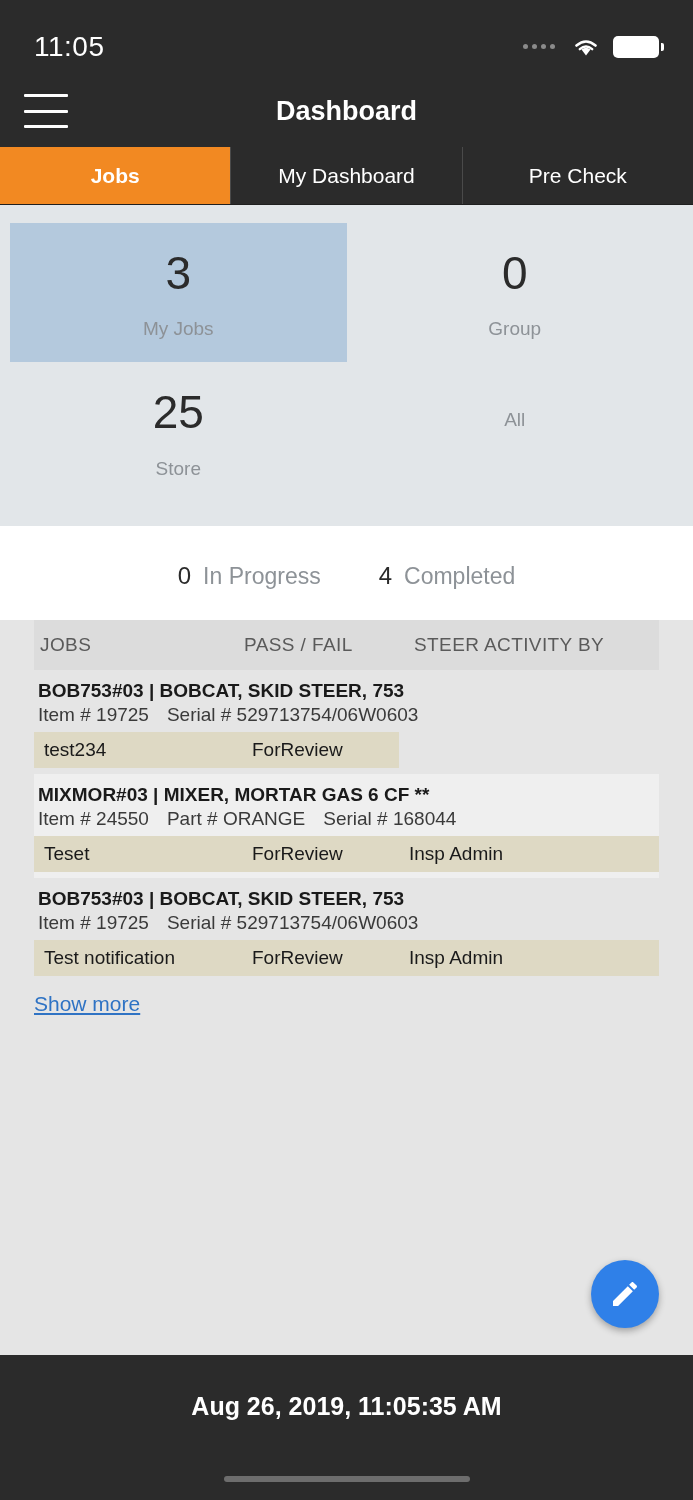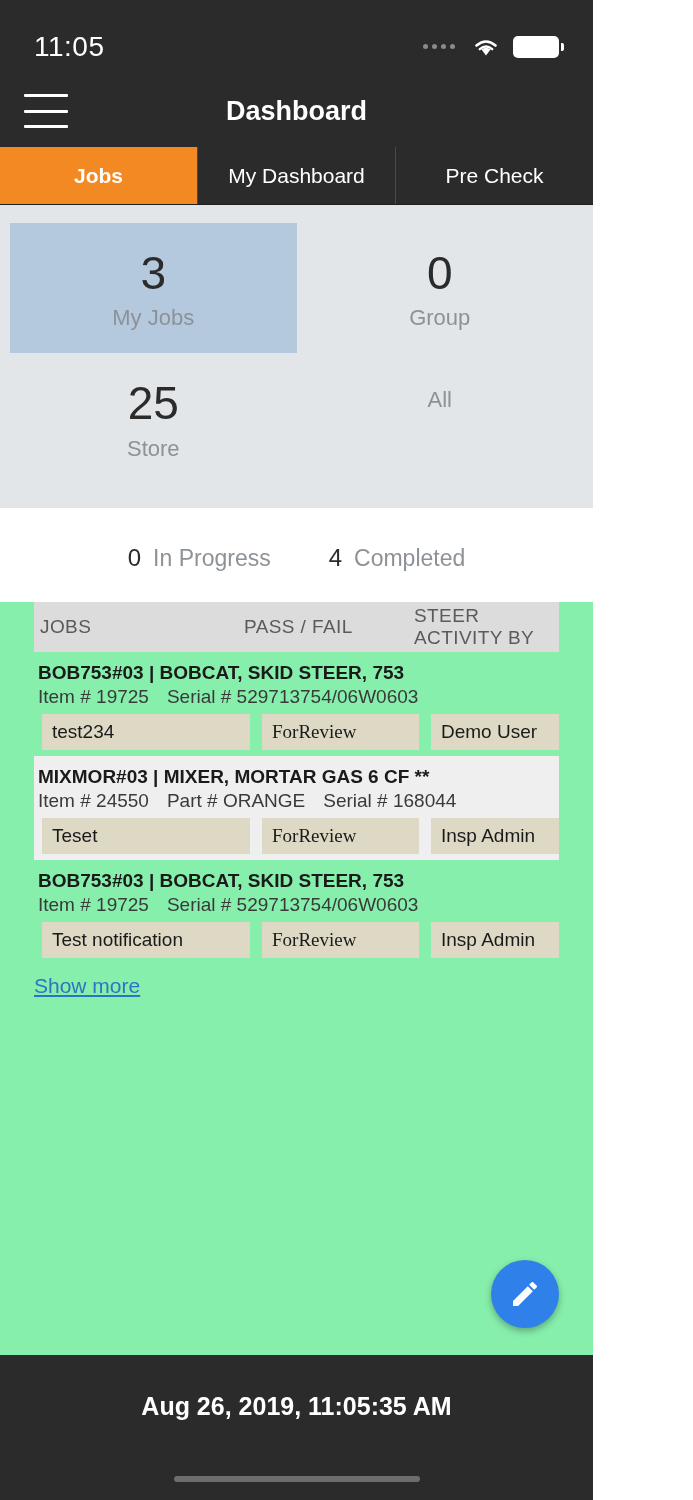--- a/index.html
+++ b/index.html
@@ -5,25 +5,25 @@
   * { box-sizing: border-box; margin: 0; padding: 0; }
   html, body {
     width: 693px;
     height: 1500px;
     font-family: "Liberation Sans", sans-serif;
     background: #ffffff;
     overflow: hidden;
   }
   .phone {
     position: relative;
-    width: 593px;
+    width: 693px;
     height: 1500px;
     display: flex;
     flex-direction: column;
-    background: #86efac;
+    background: #e5e5e5;
     border-radius: 32px;
   }
 
   
   .statusbar {
     height: 75px;
     background: #2b2b2b;
     color: #ffffff;
     display: flex;
     align-items: center;
@@ -141,23 +141,23 @@
   .counter.selected {
     background: #b4c9dd;
   }
   .counter .num {
     font-size: 46px;
     color: #2b2b2b;
     line-height: 1.05;
     font-weight: 400;
   }
   .counter .lbl {
-    font-size: 22px;
+    font-size: 19px;
     color: #8d9297;
-    margin-top: 8px;
+    margin-top: 21px;
   }
 
   
   .status-row {
     display: flex;
     justify-content: center;
     gap: 58px;
     padding: 36px 0 30px 0;
     background: #ffffff;
     flex: 0 0 auto;
@@ -204,35 +204,34 @@
     padding: 10px 4px 2px 4px;
   }
   .job-sub {
     font-size: 19px;
     color: #3a3a3a;
     padding: 0 4px 6px 4px;
   }
   .job-sub span { margin-right: 18px; }
   .chips {
     display: flex;
-    gap: 12px;
+    gap: 0;
     padding-bottom: 6px;
-    margin-left: 8px;
   }
   .chip {
     background: #ded9c4;
     font-size: 19px;
     color: #1a1a1a;
     padding: 7px 10px;
     white-space: nowrap;
     overflow: hidden;
     text-overflow: ellipsis;
   }
   .chip.c1 { flex: 0 0 208px; }
-  .chip.c2 { flex: 0 0 157px; font-family: Liberation Serif, serif; }
+  .chip.c2 { flex: 0 0 157px; }
   .chip.c3 { flex: 1 1 auto; }
 
   .show-more {
     display: inline-block;
     margin-top: 10px;
     font-size: 21px;
     color: #2f73c4;
     text-decoration: underline;
     cursor: pointer;
   }
@@ -356,21 +355,20 @@
     </div>
 
     <div class="job-row">
       <div class="job-title">BOB753#03  |  BOBCAT, SKID STEER, 753</div>
       <div class="job-sub">
         <span>Item #  19725</span><span>Serial # 529713754/06W0603</span>
       </div>
       <div class="chips">
         <div class="chip c1">test234</div>
         <div class="chip c2">ForReview</div>
-        <div class="chip c3">Demo User</div>
       </div>
     </div>
 
     <div class="job-row alt">
       <div class="job-title">MIXMOR#03  |  MIXER, MORTAR GAS 6 CF **</div>
       <div class="job-sub">
         <span>Item #  24550</span><span>Part # ORANGE</span><span>Serial # 168044</span>
       </div>
       <div class="chips">
         <div class="chip c1">Teset</div>

